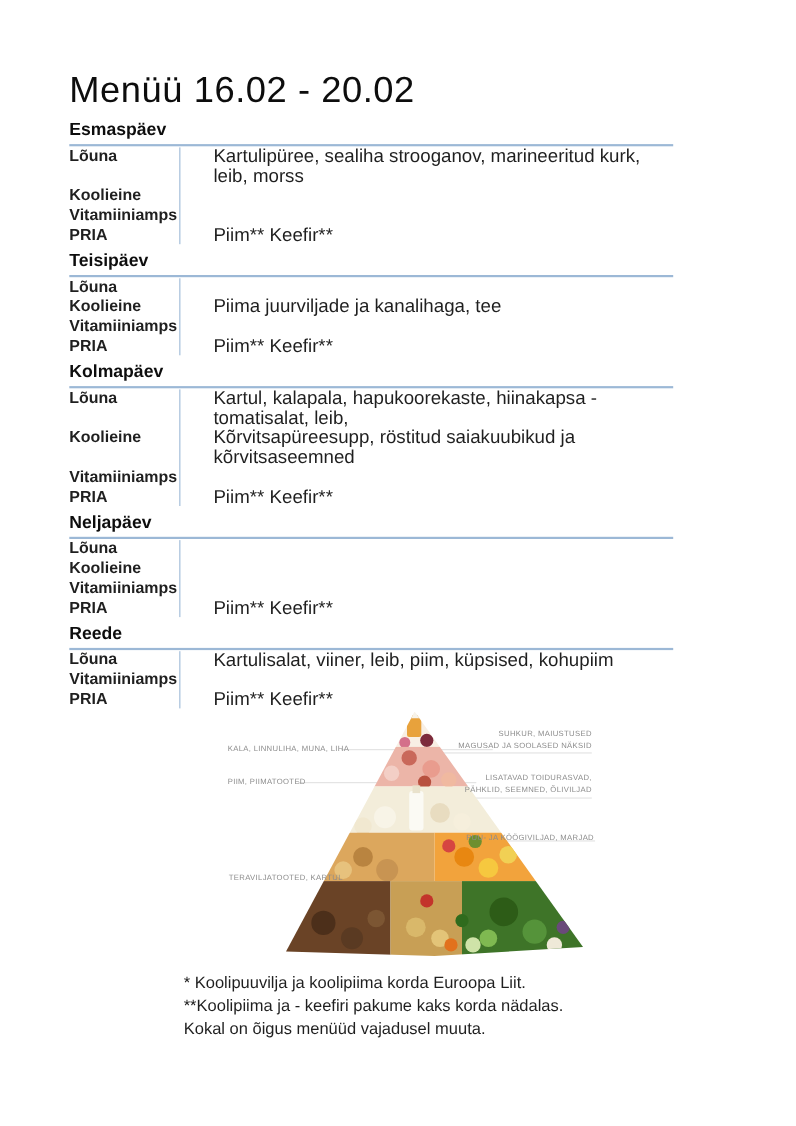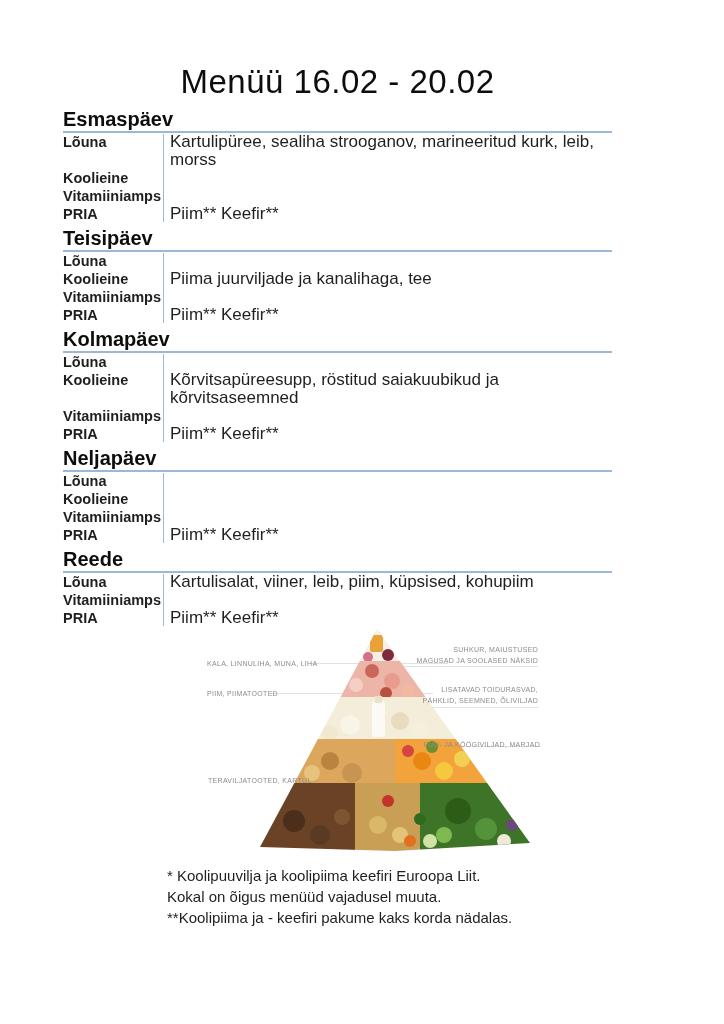--- a/index.html
+++ b/index.html
@@ -12,47 +12,47 @@
     font-family: "Liberation Sans", "DejaVu Sans", sans-serif;
     color: #1f1f1f;
     overflow: hidden;
     padding: 0 112px 0 63px;
   }
   .doc-title {
     margin-top: 60px;
     font-size: 33px;
     font-weight: 400;
     line-height: 44px;
-    text-align: center;
+    text-align: left;
     color: #0d0d0d;
     letter-spacing: 0.5px;
   }
   .day-section { margin-top: 5px; }
   .day-heading {
-    font-size: 20px;
+    font-size: 16px;
     font-weight: 700;
     line-height: 20px;
     color: #0d0d0d;
   }
   .day-rule {
     height: 0;
     border-top: 2px solid #9cb8d6;
     margin-top: 2px;
   }
   .day-rows { position: relative; }
   .day-rows::after {
     content: "";
     position: absolute;
     left: 100px;
     top: 1px;
     bottom: 1px;
     width: 1px;
     background: #9cb8d6;
   }
-  .menu-row { display: flex; min-height: 18px; line-height: 18px; }
+  .menu-row { display: flex; min-height: 18px; line-height: 18px; gap: 24px; }
   .menu-row.row-pria { margin-top: 0; }
   .row-label {
     width: 100px;
     flex: 0 0 100px;
     font-weight: 700;
     font-size: 14.5px;
   }
   .row-text {
     flex: 1;
     padding-left: 7px;
@@ -130,20 +130,21 @@
       </div>
     </div>
   </section>
 
   <section class="day-section">
     <div class="day-heading">Kolmapäev</div>
     <div class="day-rule"></div>
     <div class="day-rows">
       <div class="menu-row">
         <div class="row-label">Lõuna</div>
+        <div class="row-text">Kartul, kalapala, hapukoorekaste, hiinakapsa - tomatisalat, leib,</div>
       </div>
       <div class="menu-row">
         <div class="row-label">Koolieine</div>
         <div class="row-text">Kõrvitsapüreesupp, röstitud saiakuubikud ja kõrvitsaseemned</div>
       </div>
       <div class="menu-row">
         <div class="row-label">Vitamiiniamps</div>
       </div>
       <div class="menu-row row-pria">
         <div class="row-label">PRIA</div>
@@ -273,18 +274,18 @@
     <div class="pyr-label right" style="right:74px; top:55px;">
       <div>LISATAVAD TOIDURASVAD,</div>
       <div>PÄHKLID, SEEMNED, ÕLIVILJAD</div>
     </div>
     <div class="pyr-label right" style="right:72px; top:110px;">
       <div>PUU- JA KÖÖGIVILJAD, MARJAD</div>
     </div>
   </div>
 
   <div class="footnotes">
-    <div class="footnote">* Koolipuuvilja ja koolipiima keefiri Euroopa Liit.</div>
+    <div class="footnote">* Koolipuuvilja ja koolipiima korda Euroopa Liit.</div>
+    <div class="footnote">**Koolipiima ja - keefiri pakume kaks korda nädalas.</div>
     <div class="footnote">Kokal on õigus menüüd vajadusel muuta.</div>
-    <div class="footnote">**Koolipiima ja - keefiri pakume kaks korda nädalas.</div>
   </div>
 
 </div>
 
 </body></html>

